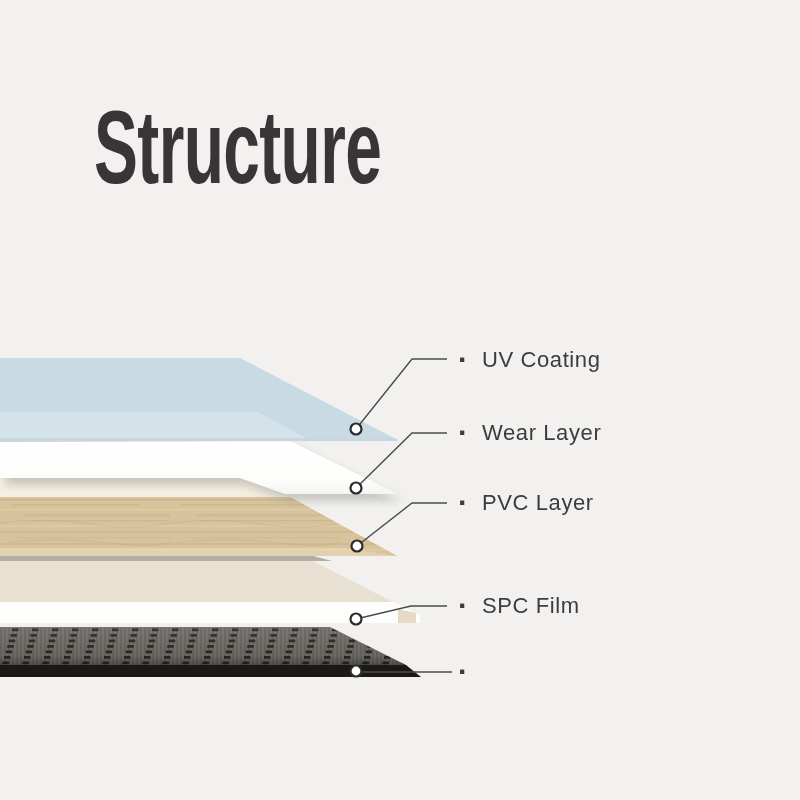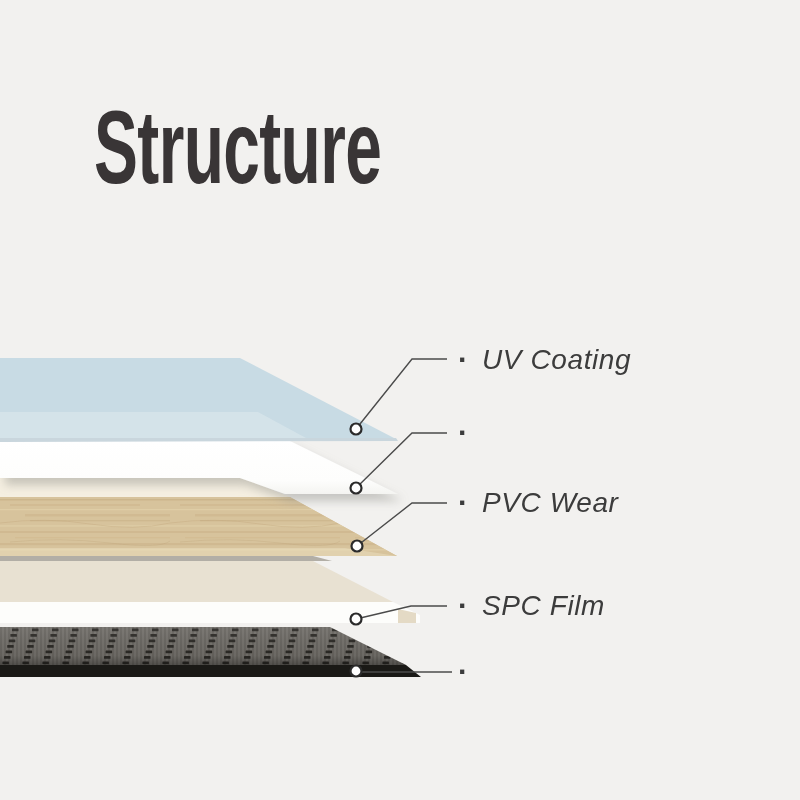--- a/index.html
+++ b/index.html
@@ -19,23 +19,22 @@
   .diagram{position:absolute;left:0;top:0;}
   .callout{
     position:absolute;left:458px;height:26px;
     display:flex;align-items:center;white-space:nowrap;
   }
   .callout .dot{
     font-size:30px;line-height:26px;font-weight:700;
     color:#3c3c3c;margin-right:14px;
   }
   .callout .txt{
-    font-size:28px;font-weight:500;letter-spacing:0.6px;
+    font-size:22px;font-weight:500;letter-spacing:0.6px;
     color:#3c3c3c;
-    font-style:italic;
   }
   .co-uv{top:347px;} .co-wear{top:420px;} .co-pvc{top:490px;}
   .co-spc{top:593px;} .co-mute{top:659px;}
 </style>
 </head>
 <body style="background: rgb(242, 241, 239);">
 
 <div class="stage">
 
   <h1 class="title">Structure</h1>
@@ -143,24 +142,25 @@
       <circle cx="356" cy="671" r="5.5" fill="#ffffff" stroke="#2b2b2b"></circle>
     </g>
   </svg>
 
   <div class="callout co-uv">
     <span class="dot">·</span>
     <span class="txt">UV Coating</span>
   </div>
   <div class="callout co-wear">
     <span class="dot">·</span>
+    <span class="txt">Wear Layer</span>
   </div>
   <div class="callout co-pvc">
     <span class="dot">·</span>
-    <span class="txt">PVC Wear</span>
+    <span class="txt">PVC Layer</span>
   </div>
   <div class="callout co-spc">
     <span class="dot">·</span>
     <span class="txt">SPC Film</span>
   </div>
   <div class="callout co-mute">
     <span class="dot">·</span>
   </div>
 
 </div>

